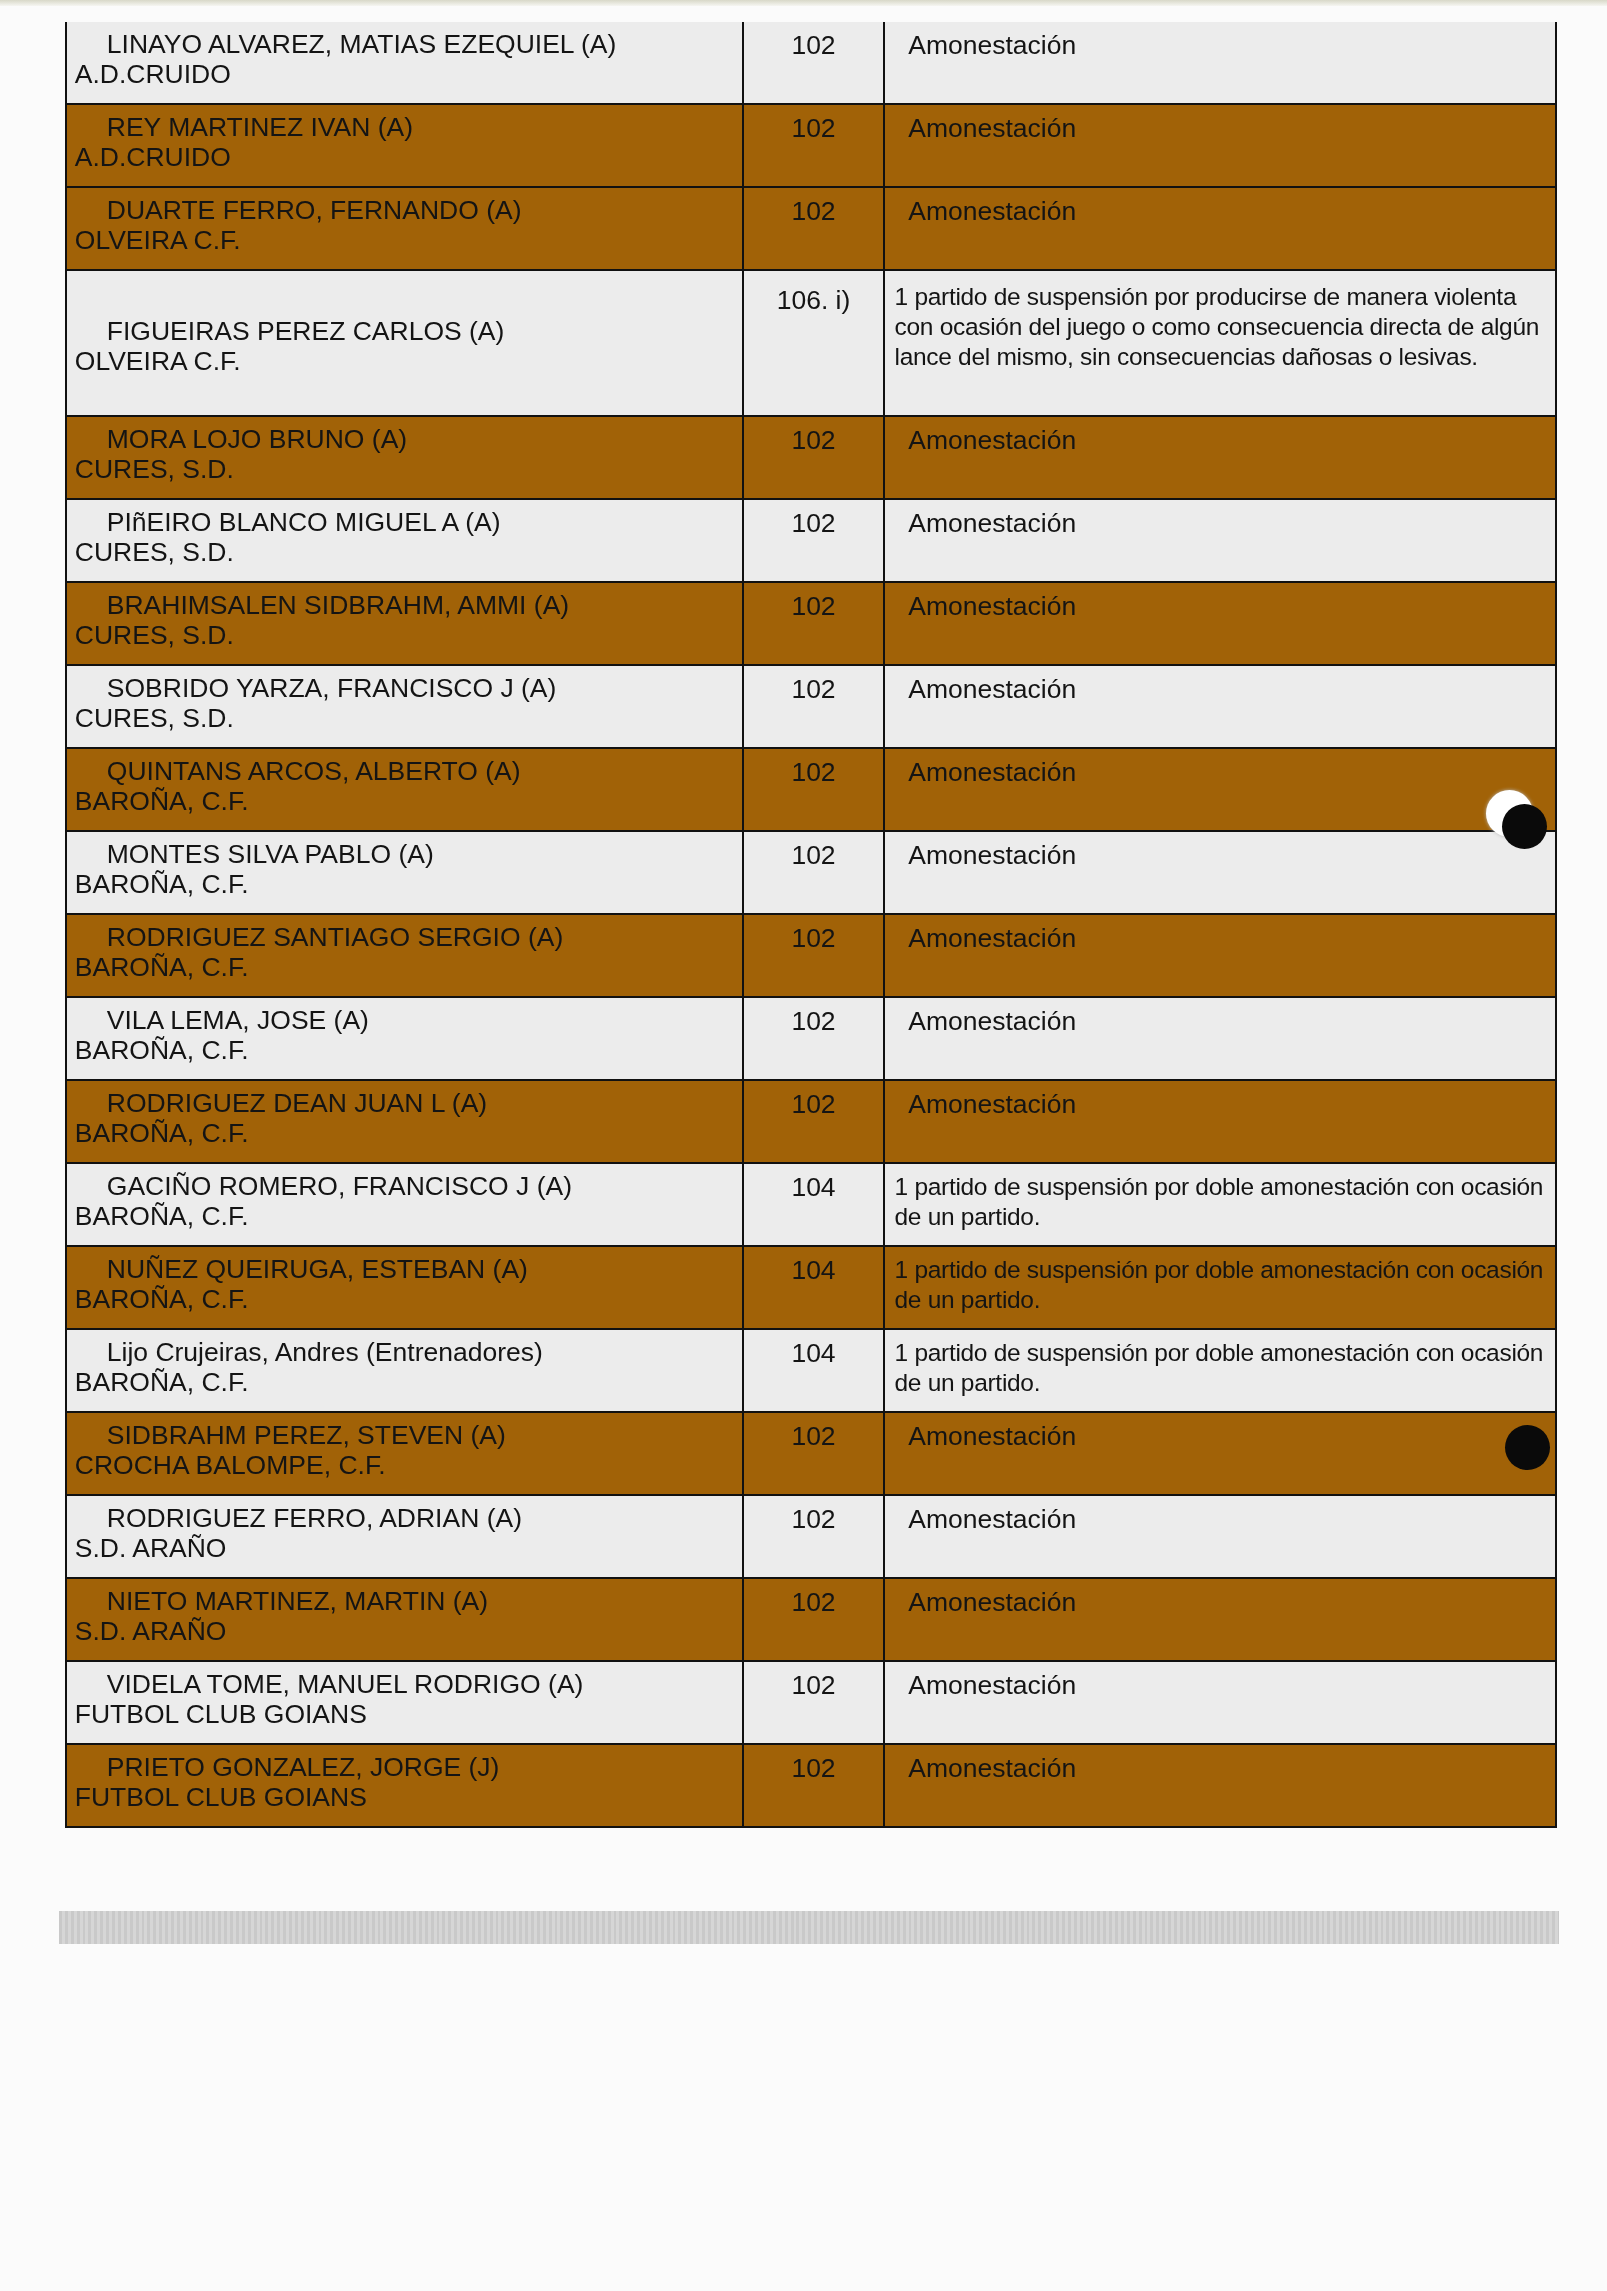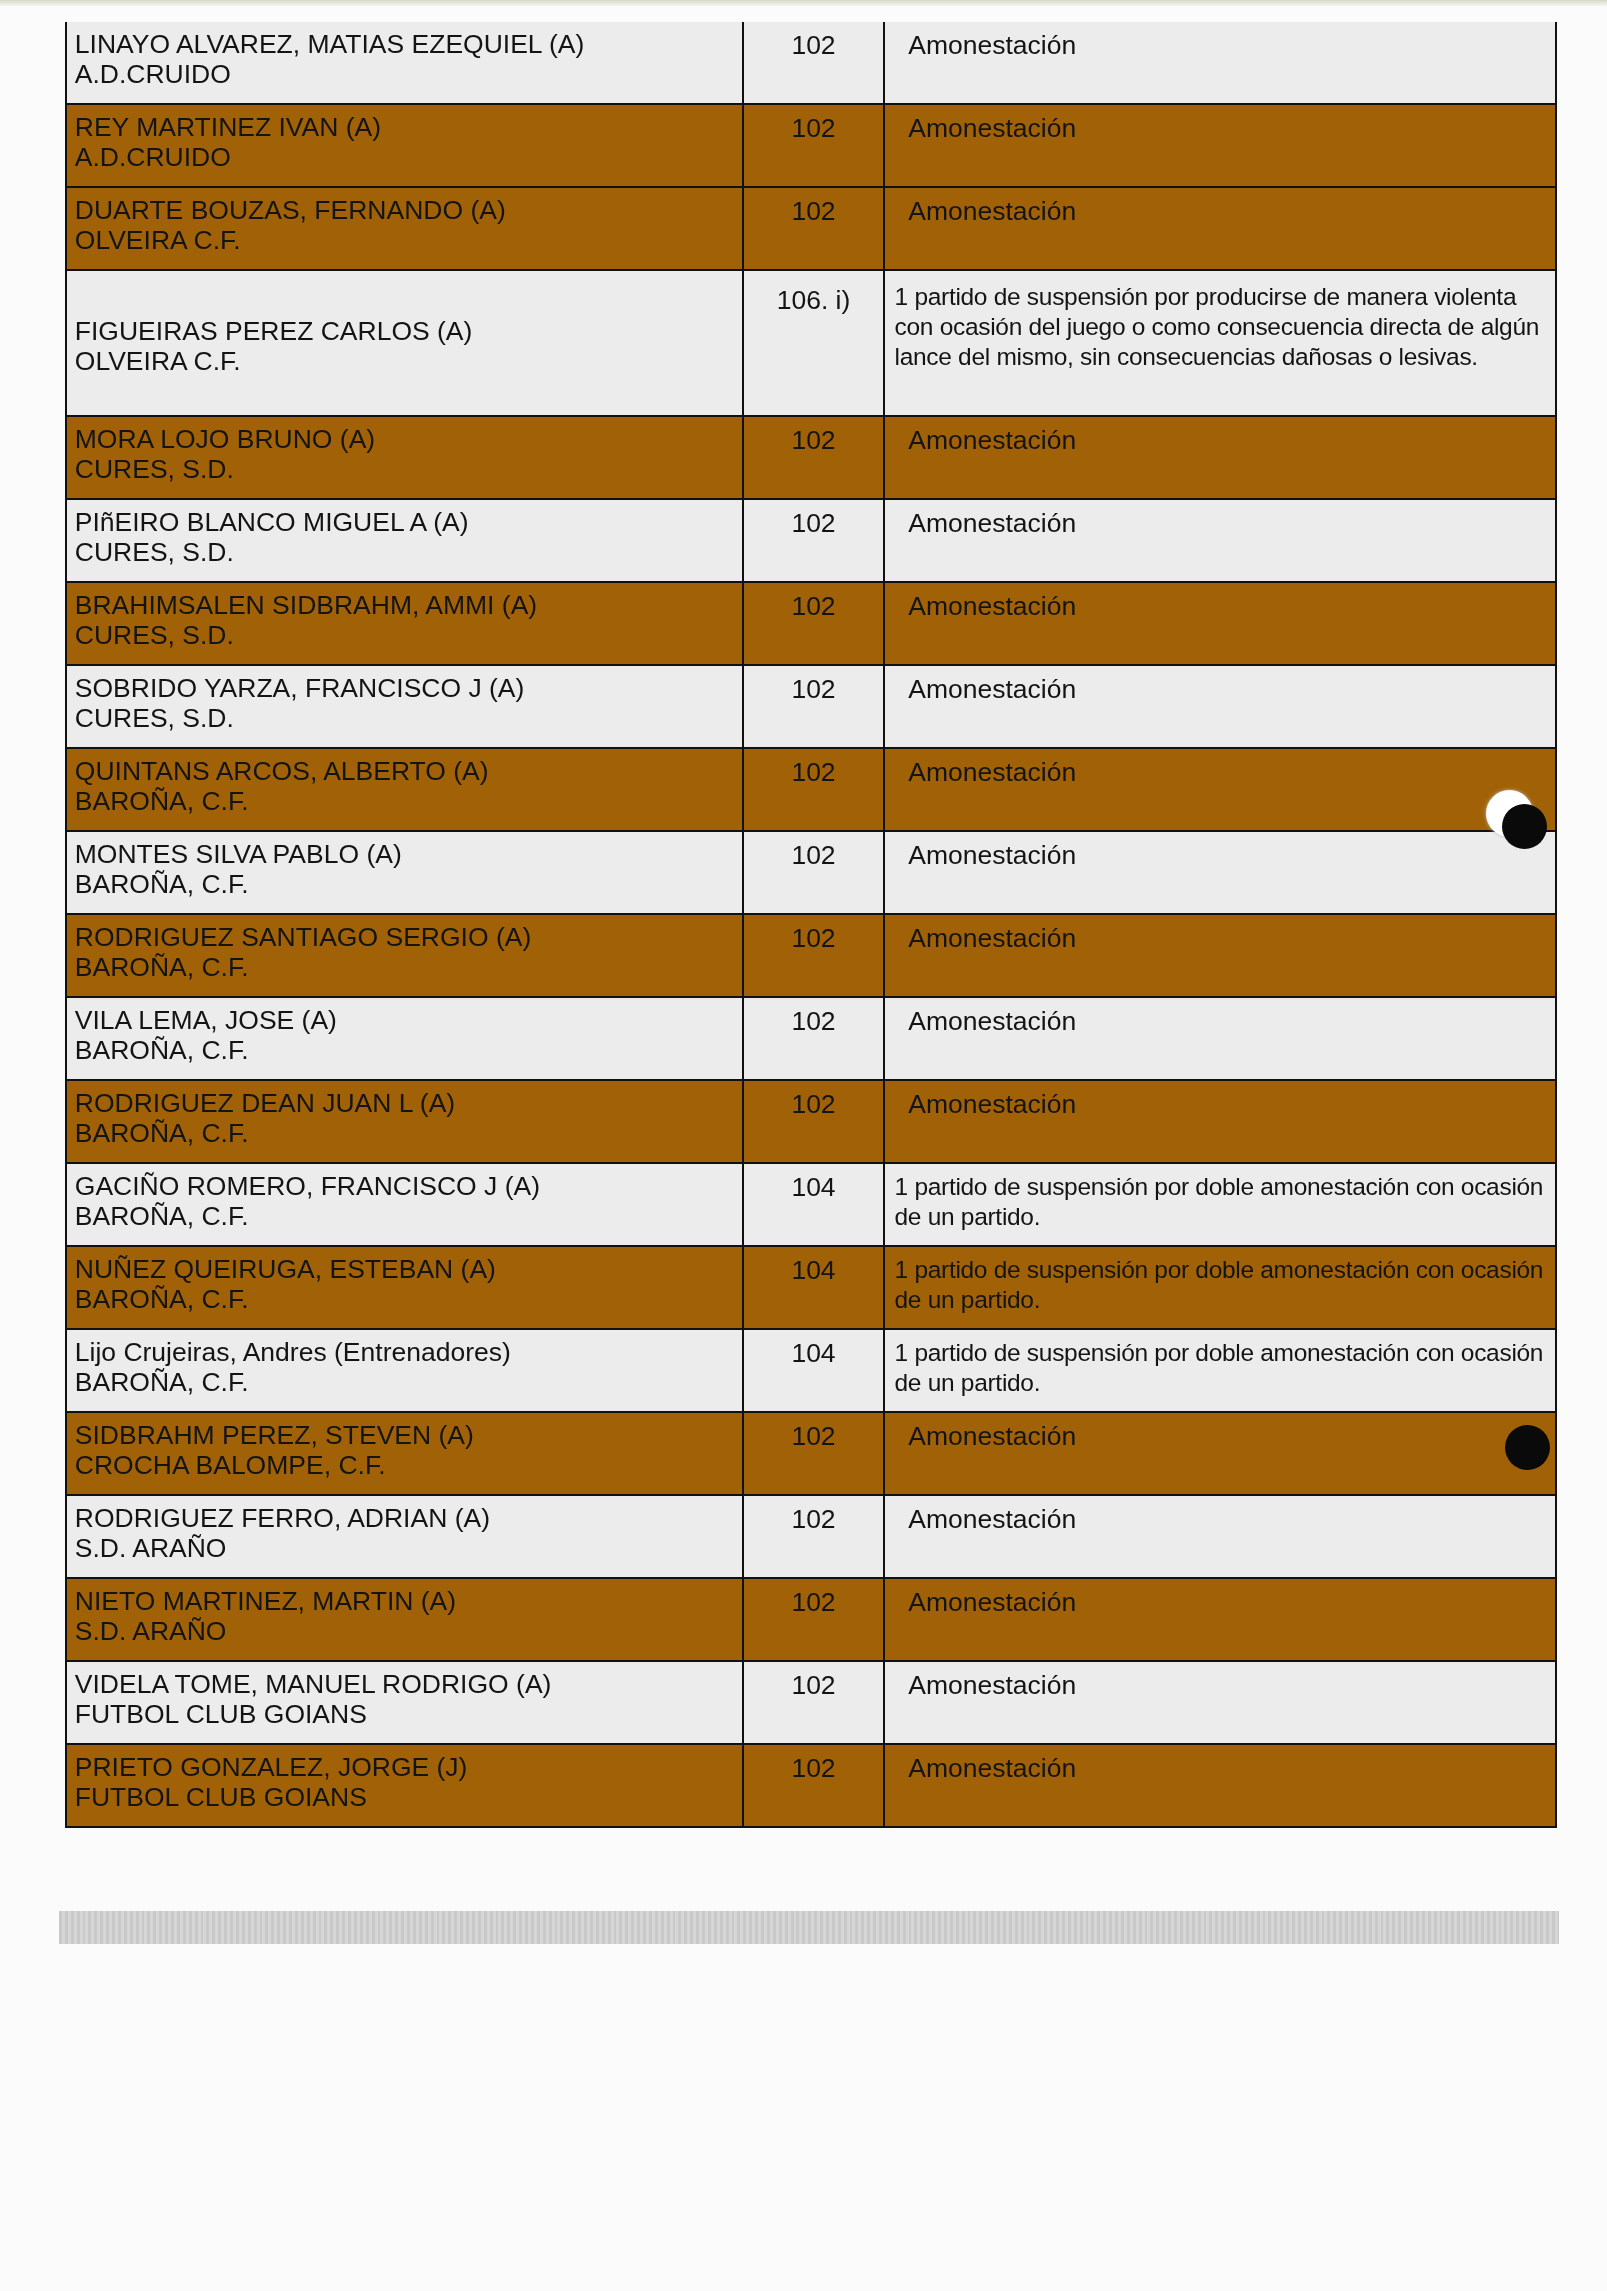--- a/index.html
+++ b/index.html
@@ -25,21 +25,21 @@
     .doc-table tr:first-child td { border-top: none; }
     .doc-table tr.shaded td { background: #ececec; }
     .doc-table tr.plain td { background: #a16207; }
     .col-name { width: 675px; }
     .col-code { width: 140px; }
     .col-desc { width: 670px; }
     .cell-name { padding: 0 0 0 7.8px !important; height: 81px; }
     .cell-code { text-align: center; }
     .cell-desc { padding-left: 23.5px !important; }
     .name-line, .club-line { display: block; white-space: nowrap; }
-    .name-line { margin-top: 7.8px; }
+    .name-line { margin-top: 7.8px; margin-left: 32px; }
     .code-text { display: block; margin-top: 8.8px; }
     .desc-text { display: block; margin-top: 8.8px; padding-right: 33px; }
     .desc-multi { display: block; margin-top: 8.8px; margin-left: -13.7px; padding-right: 9px; font-size: 24.5px; line-height: 30px; letter-spacing: -0.3px; }
     tr.tall .cell-name { height: 144px; }
     tr.tall .name-line { margin-top: 45px; }
     tr.tall .code-text { margin-top: 14px; }
     tr.tall .desc-multi { margin-top: 11.8px; }
     .bottom-strip {
       position: absolute; left: 59px; top: 1911px; width: 1500px; height: 33px;
       background: repeating-linear-gradient(90deg, #c9c9c9 0 2.9px, #d6d6d6 2.9px 5.9px);
@@ -84,21 +84,21 @@
         </td>
         <td class="cell-code">
           <span class="code-text">102</span>
         </td>
         <td class="cell-desc">
           <span class="desc-text">Amonestación</span>
         </td>
       </tr>
       <tr class="plain">
         <td class="cell-name">
-          <span class="name-line">DUARTE BOUZAS, FERNANDO (A)</span>
+          <span class="name-line">DUARTE FERRO, FERNANDO (A)</span>
           <span class="club-line">OLVEIRA C.F.</span>
         </td>
         <td class="cell-code">
           <span class="code-text">102</span>
         </td>
         <td class="cell-desc">
           <span class="desc-text">Amonestación</span>
         </td>
       </tr>
       <tr class="shaded tall">

